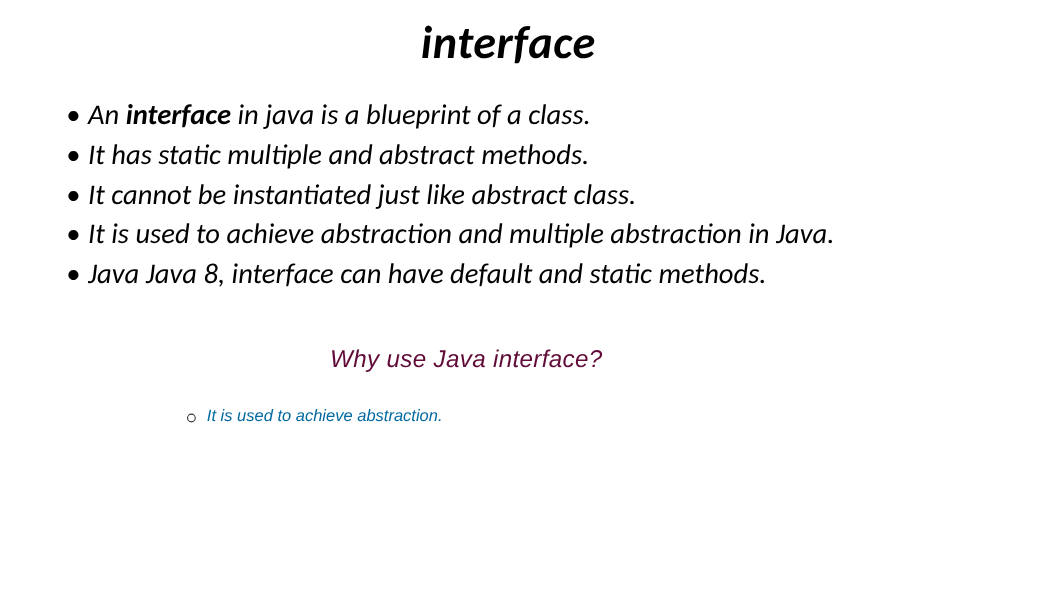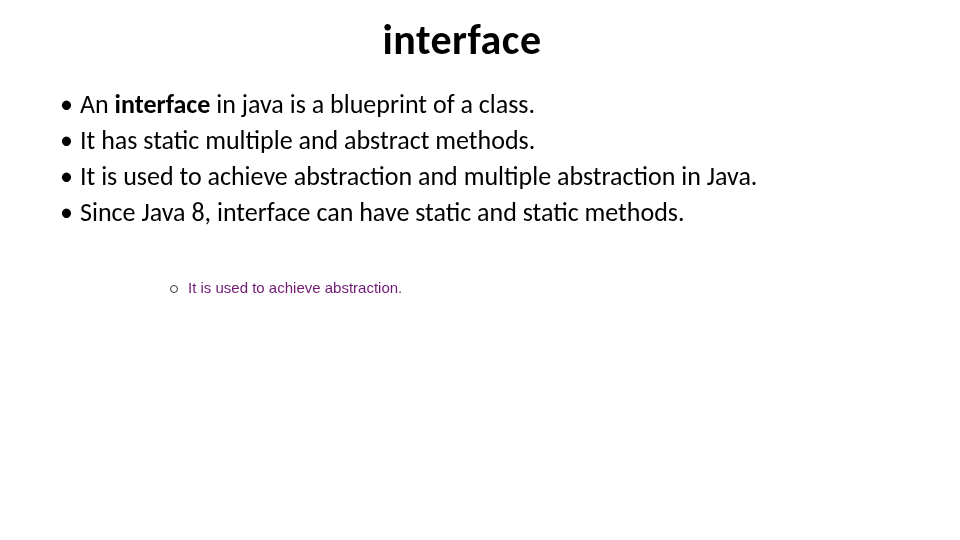--- a/index.html
+++ b/index.html
@@ -9,20 +9,21 @@
     height: 540px;
     background: #ffffff;
     font-family: Calibri, "Segoe UI", Arial, sans-serif;
     color: #000000;
   }
   .slide {
     position: relative;
     width: 924px;
     height: 540px;
     box-sizing: border-box;
+    font-style: italic;
   }
   .title {
     text-align: center;
     font-size: 42px;
     font-weight: 700;
     padding-top: 14px;
     letter-spacing: 0.5px;
   }
   .main-list {
     margin: 22px 0 0 60px;
@@ -48,26 +49,26 @@
     margin-top: 48px;
     margin-left: 300px;
   }
   .sub-heading {
     font-family: Verdana, Geneva, sans-serif;
     font-size: 22px;
     color: #610b38;
     letter-spacing: 0.3px;
   }
   .sub-list {
-    margin: 44px 0 0 -130px;
+    margin: 30px 0 0 -130px;
     list-style: none;
     padding: 0;
     font-family: Verdana, Geneva, sans-serif;
     font-size: 15px;
-    color: #701a75;
+    color: #0369a1;
   }
   .sub-list li {
     position: relative;
     padding-left: 18px;
     margin-bottom: 22px;
   }
   .sub-list li::before {
     content: "";
     position: absolute;
     left: 0;
@@ -87,28 +88,32 @@
   <div class="title">interface</div>
 
   <ul class="main-list">
     <li>
       <span>An </span><span class="bold">interface</span><span> in java is a blueprint of a class.</span>
     </li>
     <li>
       <span>It has static multiple and abstract methods.</span>
     </li>
     <li>
+      <span>It cannot be instantiated just like abstract class.</span>
+    </li>
+    <li>
       <span>It is used to achieve abstraction and multiple abstraction in Java.</span>
     </li>
     <li>
-      <span>Since Java 8, interface can have static and static methods.</span>
+      <span>Java Java 8, interface can have default and static methods.</span>
     </li>
   </ul>
 
   <div class="sub-image">
+    <div class="sub-heading">Why use Java interface?</div>
     <ul class="sub-list">
       <li>
         <span>It is used to achieve abstraction.</span>
       </li>
     </ul>
   </div>
 
 </div>
 
 </body></html>

